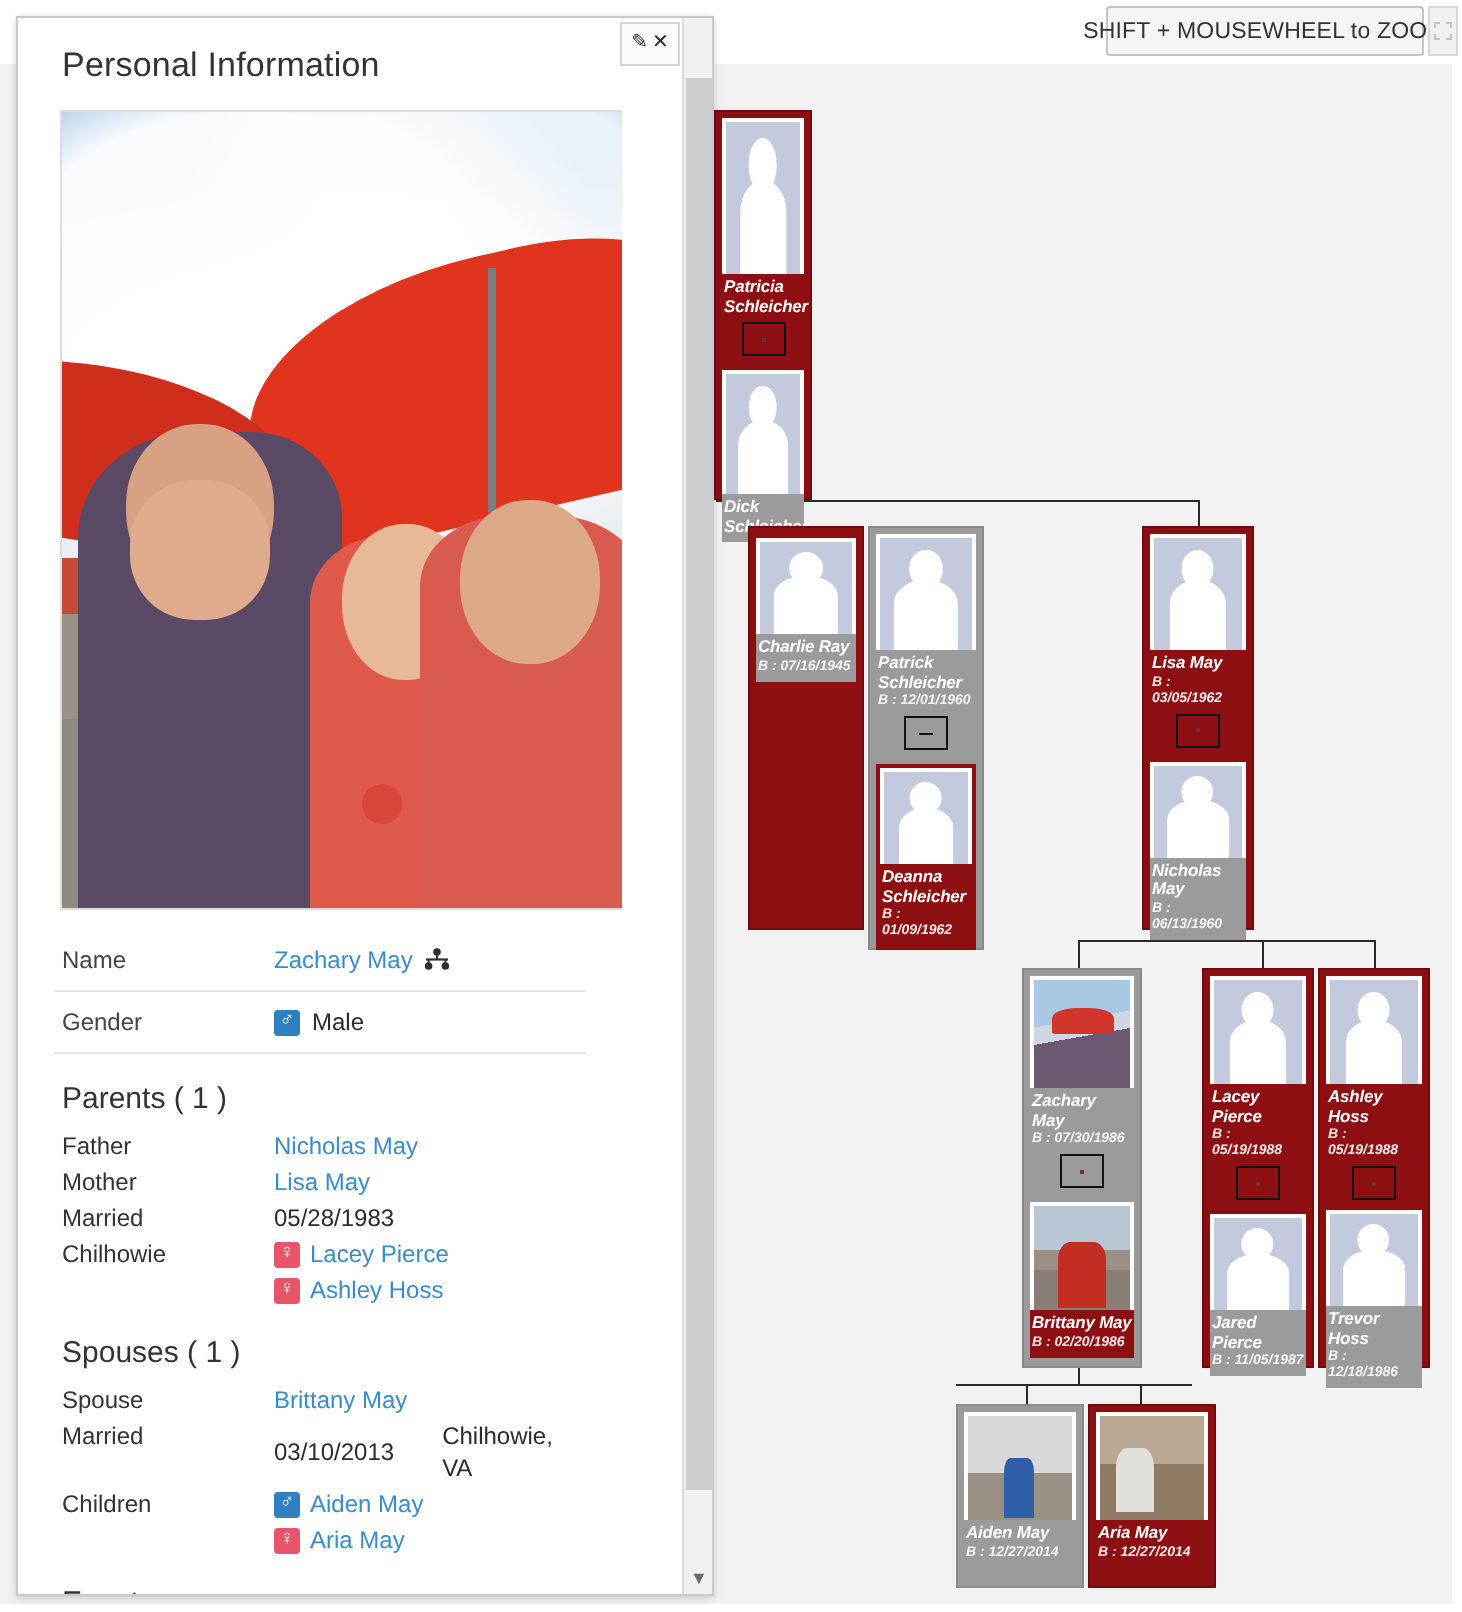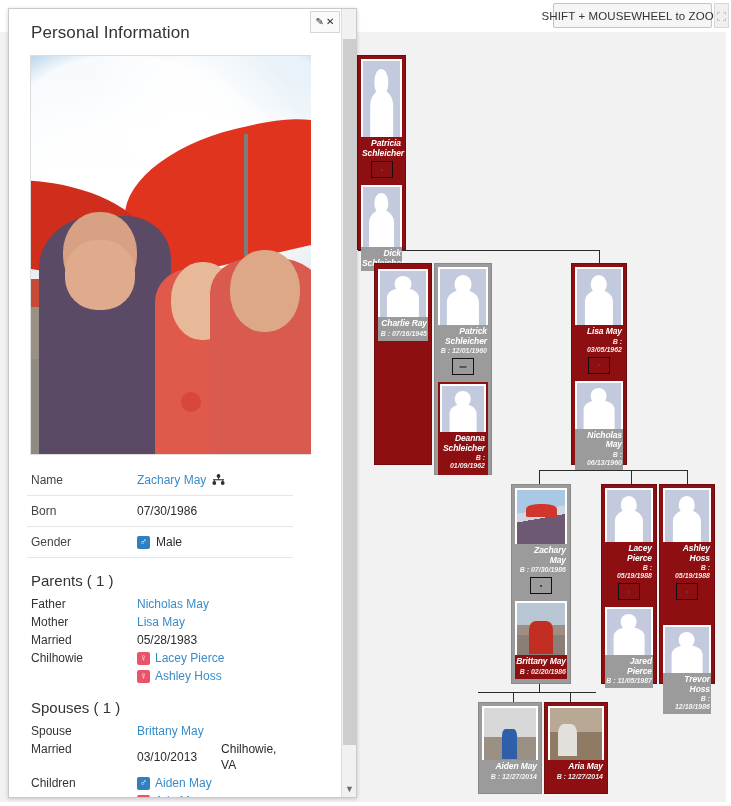--- a/index.html
+++ b/index.html
@@ -69,21 +69,21 @@
   .group {
     position: absolute;
     padding: 3px;
   }
   .group.red   { background: #8d0f12; border: 1px solid #6f0c0e; }
   .group.gray  { background: #9b9b9b; border: 1px solid #8a8a8a; }
 
   .card {
     position: relative;
     width: 100%;
-    text-align: right;
+    text-align: left;
     padding-bottom: 3px;
   }
   .card.red  { background: #8d0f12; }
   .card.gray { background: #9b9b9b; }
   .card.sel  { border: 2px solid #8d0f12; }
 
   .card-photo {
     width: 100%;
     background: #c3cade;
     position: relative;
@@ -515,21 +515,21 @@
 
   <div class="group red" style="left:659px; top:484px; width:56px; height:200px;">
     <div class="card red">
       <div class="card-photo" style="height:54px;">
         <div class="silhouette"></div>
       </div>
       <div class="card-name">Ashley Hoss</div>
       <div class="card-born">B : 05/19/1988</div>
       <div class="expander dot"></div>
     </div>
-    <div class="card gray" style="margin-top:20px;">
+    <div class="card gray" style="margin-top:0;">
       <div class="card-photo" style="height:48px;">
         <div class="silhouette male"></div>
       </div>
       <div class="card-name">Trevor Hoss</div>
       <div class="card-born">B : 12/18/1986</div>
     </div>
   </div>
 
   <div class="group gray" style="left:478px; top:702px; width:64px; height:92px;">
     <div class="card gray">
@@ -587,24 +587,20 @@
             <circle cx="10.7" cy="9" r="1.9" fill="#2f2f2f"></circle>
             <rect x="1" y="5.2" width="11" height="1.1" fill="#2f2f2f"></rect>
             <rect x="6" y="3.6" width="1" height="2" fill="#2f2f2f"></rect>
             <rect x="1.8" y="6" width="1" height="1.6" fill="#2f2f2f"></rect>
             <rect x="10.2" y="6" width="1" height="1.6" fill="#2f2f2f"></rect>
           </svg>
         </span>
       </div>
     </div>
 
-    <div class="info-row">
-      <div class="info-label">Born</div>
-      <div class="info-value">07/30/1986</div>
-    </div>
 
     <div class="info-row">
       <div class="info-label">Gender</div>
       <div class="info-value">
         <span class="sex-badge male">♂</span>
         <span>Male</span>
       </div>
     </div>
 
     <div class="section-head">Parents ( 1 )</div>

